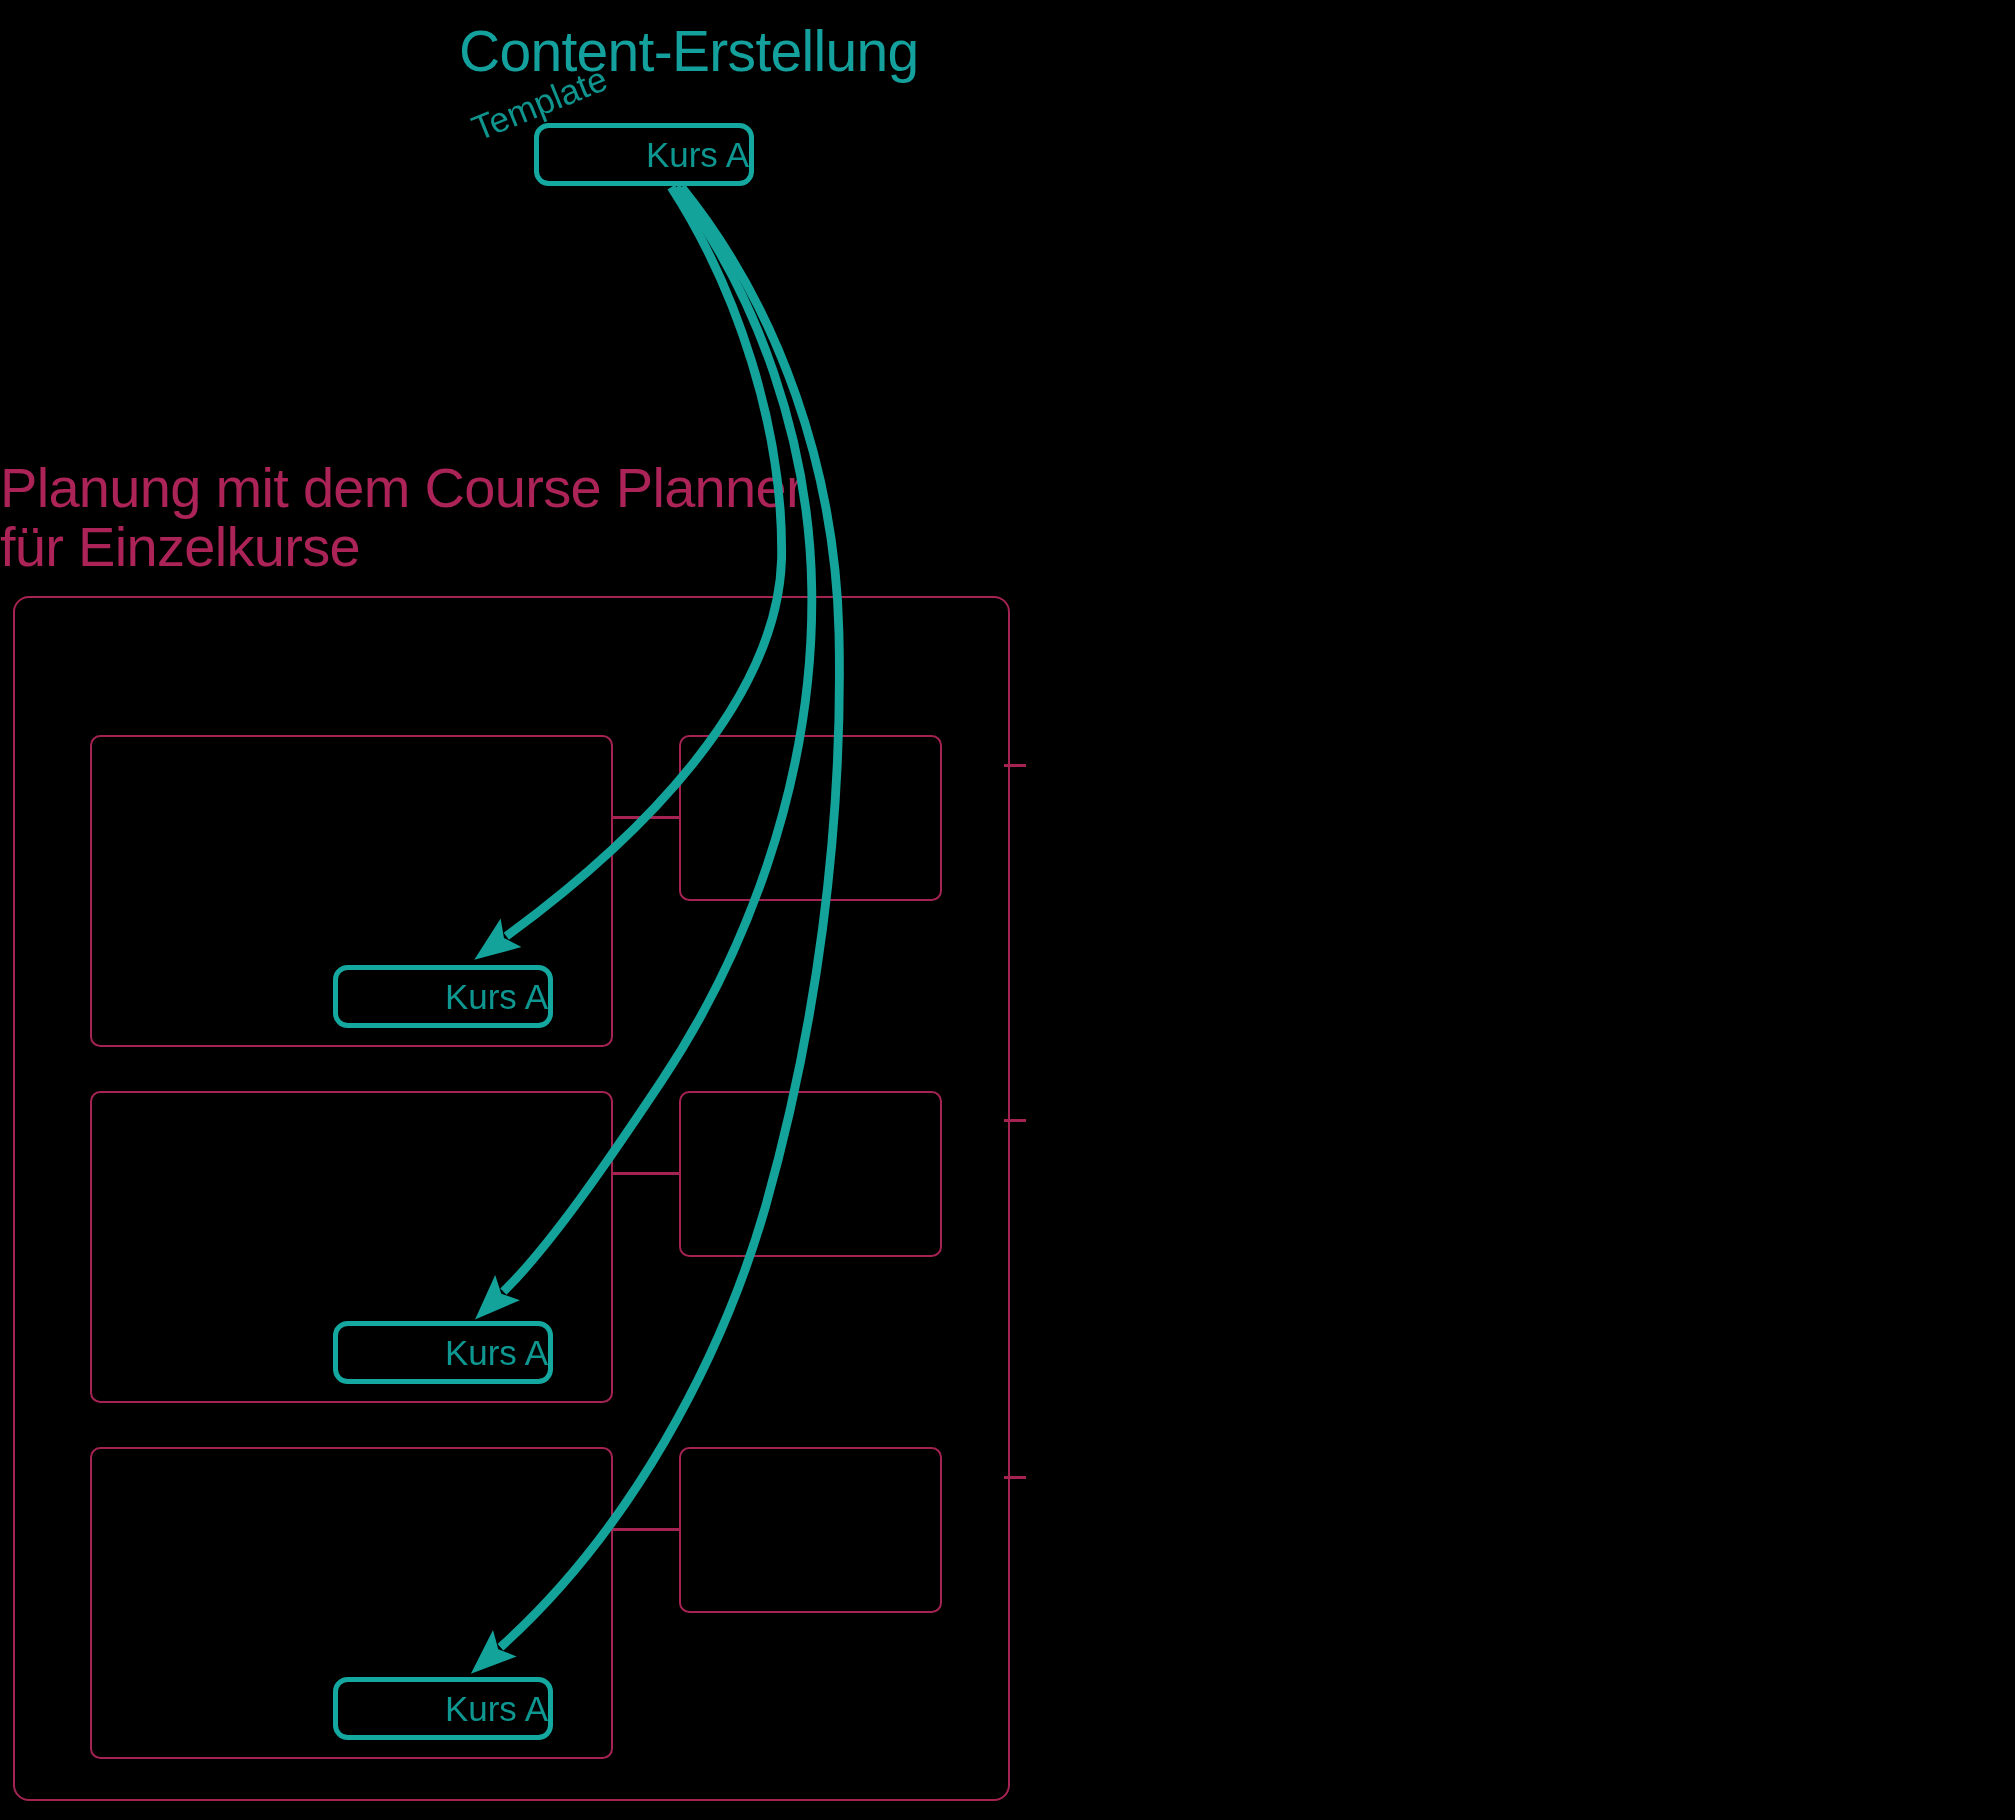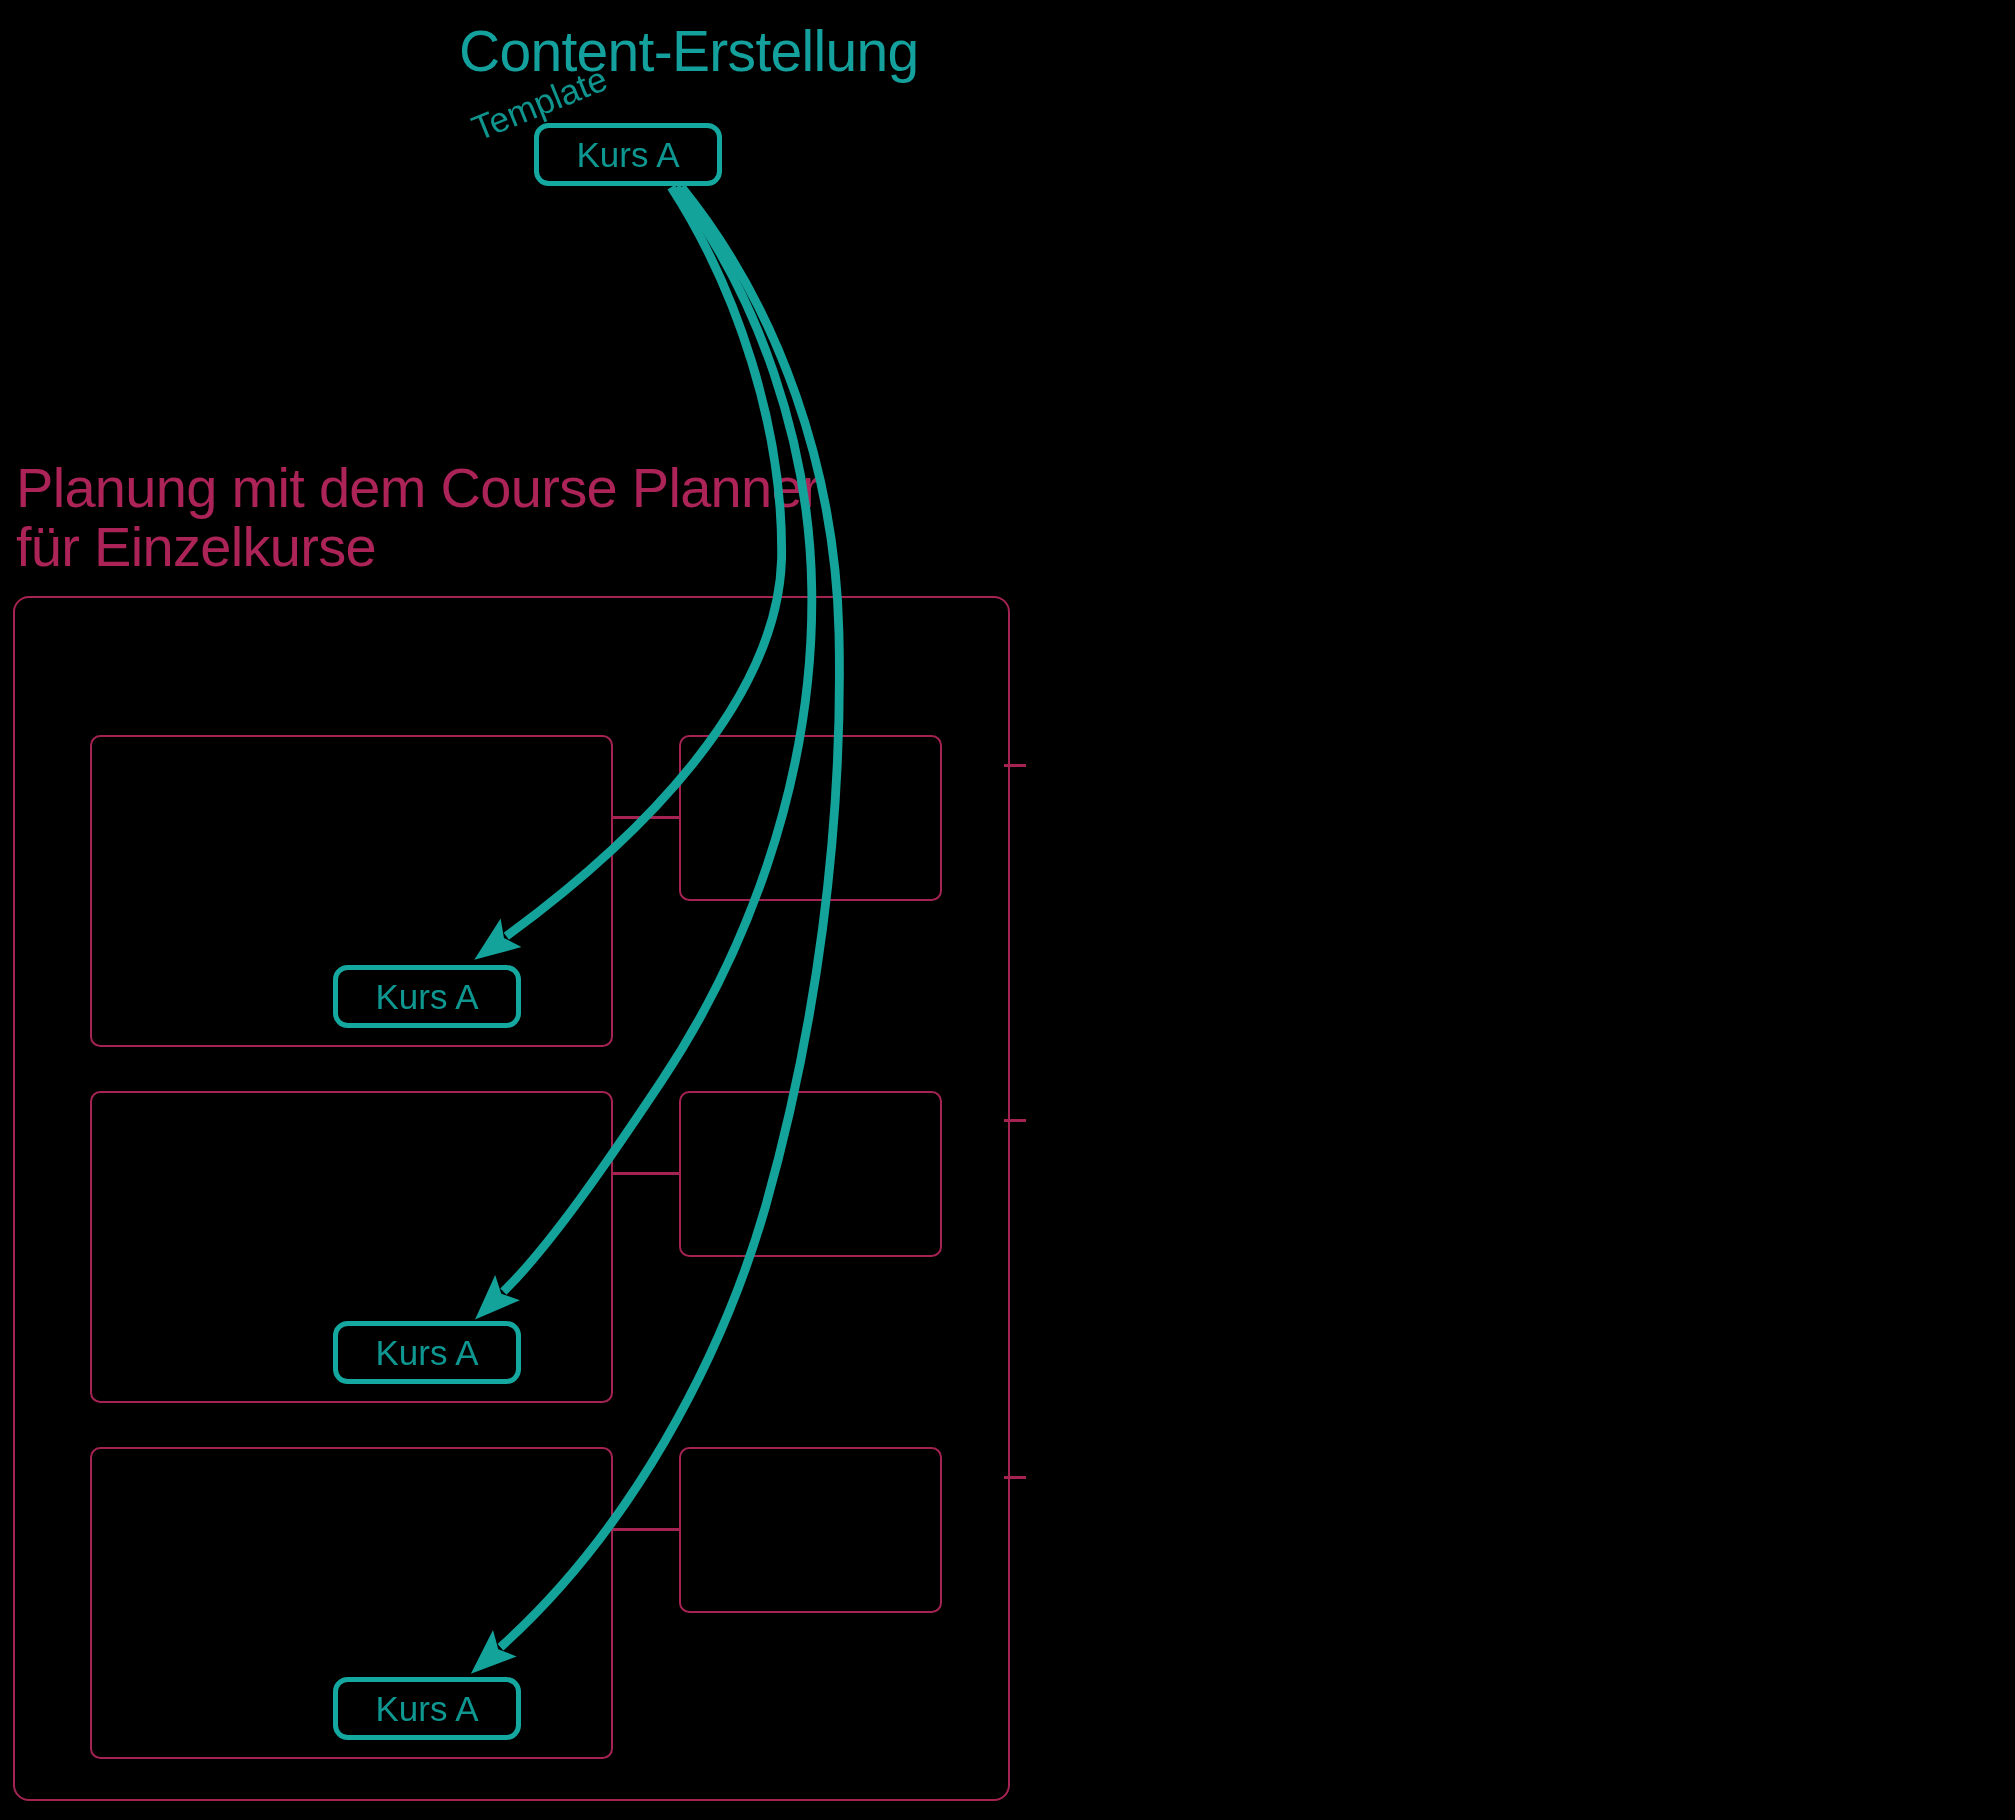--- a/index.html
+++ b/index.html
@@ -15,31 +15,31 @@
     position:absolute;left:459px;top:18px;
     font-size:57px;letter-spacing:-0.7px;
     color:#14a09c;white-space:nowrap;
   }
   .template-label{
     position:absolute;left:480px;top:109px;height:37px;
     font-size:35px;color:#0f948e;white-space:nowrap;
     transform:rotate(-22deg);transform-origin:0 100%;
   }
   .planner-heading{
-    position:absolute;left:16px;top:458px;
+    position:absolute;left:0;top:458px;
     font-size:56px;line-height:59px;letter-spacing:-0.7px;
     color:#ab2357;white-space:nowrap;
   }
   
   .course-node{
     position:absolute;
-    width:188px;height:63px;
+    width:220px;height:63px;
     border:5.2px solid #14a8a0;border-radius:14.7px;
     box-sizing:border-box;
-    display:flex;align-items:center;justify-content:center;
+    display:flex;align-items:center;justify-content:flex-end;
     background:#000;
   }
   .course-node span{
     font-size:35px;color:#0e9791;letter-spacing:0px;white-space:nowrap;
   }
   #template-node{left:534px;top:123px;}
   
   .outer-frame{
     position:absolute;left:13.2px;top:596px;
     width:997px;height:1205px;

